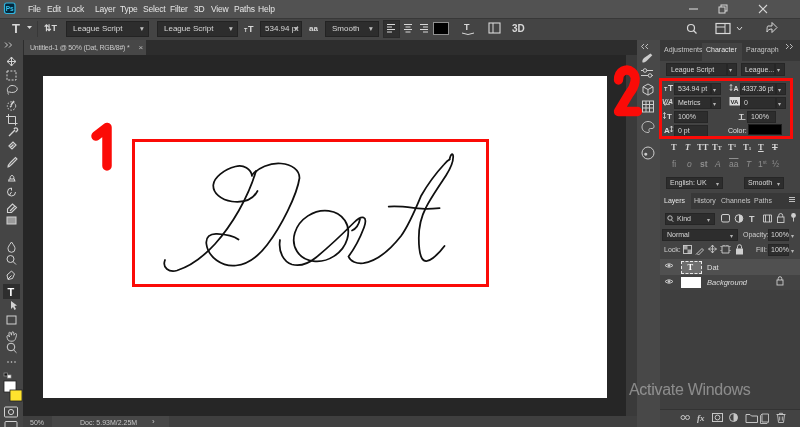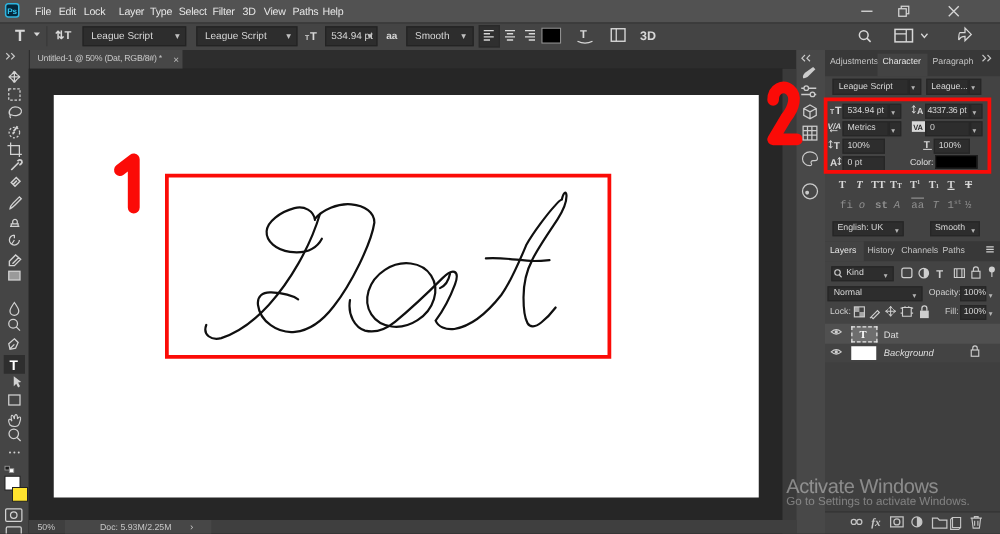--- a/index.html
+++ b/index.html
@@ -22,21 +22,21 @@
 .phead{position:absolute;background:#383838}
 .ptab{position:absolute;color:#c5c5c5;font-size:7px}
 .pfield{background:#2d2d2d;border:1px solid #262626;color:#d9d9d9;font-size:7px;position:absolute}
 .ptx{position:absolute;color:#cfcfcf;font-size:7px}
 .statusbar{left:23px;top:416px;width:614px;height:11px;background:#3f3f3f}
 .red1{border:3px solid #fb0b07;position:absolute;background:transparent}
 .wm1{position:absolute;left:629px;top:381px;color:rgba(255,255,255,0.40);font-size:16px;letter-spacing:-0.3px}
 .wm2{position:absolute;left:629px;top:395.5px;color:rgba(255,255,255,0.34);font-size:9.3px}
 svg{position:absolute;left:0;top:0}
 .st{position:absolute;color:#d8d8d8;font-size:8.5px;font-weight:bold;font-family:"Liberation Serif",serif}
-.ot{position:absolute;color:#8f8f8f;font-size:8.5px;font-family:Liberation Mono, monospace}
+.ot{position:absolute;color:#8f8f8f;font-size:8.5px;font-family:Liberation Sans, sans-serif}
 </style></head>
 <body>
 <div id="app">
 
 <div class="abs menubar"></div>
 <svg class="abs" width="30" height="18" style="left:0;top:0">
  <rect x="4.5" y="3" width="10.5" height="10.5" rx="2" fill="#05293d" stroke="#2fb5e0" stroke-width="1.2"></rect>
  <text x="9.7" y="11" font-size="6.5" fill="#31c5f0" text-anchor="middle" font-family="Liberation Sans" font-weight="bold">Ps</text>
 </svg>
 <span class="menu" style="left:28px">File</span>
@@ -166,21 +166,20 @@
 <div class="abs" style="left:660px;top:290px;width:140px;height:119px;background:#3f3f3f"></div>
 <div class="abs" style="left:660px;top:409px;width:140px;height:1px;background:#333"></div>
 
 <div class="abs statusbar"></div>
 <span class="abs" style="left:30px;top:418.5px;color:#c7c7c7;font-size:7px">50%</span>
 <div class="abs" style="left:52px;top:416px;width:117px;height:11px;background:#474747"></div>
 <span class="abs" style="left:80px;top:418.5px;color:#c7c7c7;font-size:7px">Doc: 5.93M/2.25M</span>
 <span class="abs" style="left:152px;top:417px;color:#c7c7c7;font-size:8px">›</span>
 
 <div class="wm1">Activate Windows</div>
-<div class="wm2">Go to Settings to activate Windows.</div>
 
 <svg width="800" height="427" viewBox="0 0 800 427" style="left:0;top:0;pointer-events:none">
 
 <g fill="none" stroke="#101010" stroke-width="1.75" stroke-linecap="round">
  <path d="M165,260 C162,268 169,272.5 177,270.5 C191,266 204,256 215,244 C232,225 248,198 256,171"></path>
  <path d="M252,176 C251,168.5 243.5,164.5 235.5,166.5 C224,169.5 213.8,177.5 213.3,185 C212.8,193 221,200 232,201.5 C244.5,203 253,199.5 257.5,191"></path>
  <path d="M252,175 C258,168 270,162.5 281,163.5 C292,164.5 299.5,170 299.5,178 C297,195 281,227 267,245 C257,258 246.5,264.5 236,265.5 C222,267 208,257 206.4,244 C205.5,237 210,233.5 217,233.9 C227,234.4 235,237 238.5,239.5"></path>
  <path d="M280,240 C278,252 284,262 292,264.5 C300,266.5 308,264 316,257.5 C330,246 344,232.5 354,222.5 C357,219.5 361,216.5 363.5,217.5 C366,218.5 366,222 364,227.5 C359.5,239.5 353,250.5 348.5,256.5 C350.5,261.5 356.5,264 363.5,263.2 C376.5,261 390,250 401,236 C409,225 416,208 421,196 C427,185.5 438,171 444,164.5 C447,161 449.3,159.6 449.5,159.5"></path>
  <ellipse cx="321" cy="236" rx="28.5" ry="24" transform="rotate(-33 321 236)"></ellipse>
  <path d="M360,219 C359,224 356.5,228.5 352,230.5"></path>

